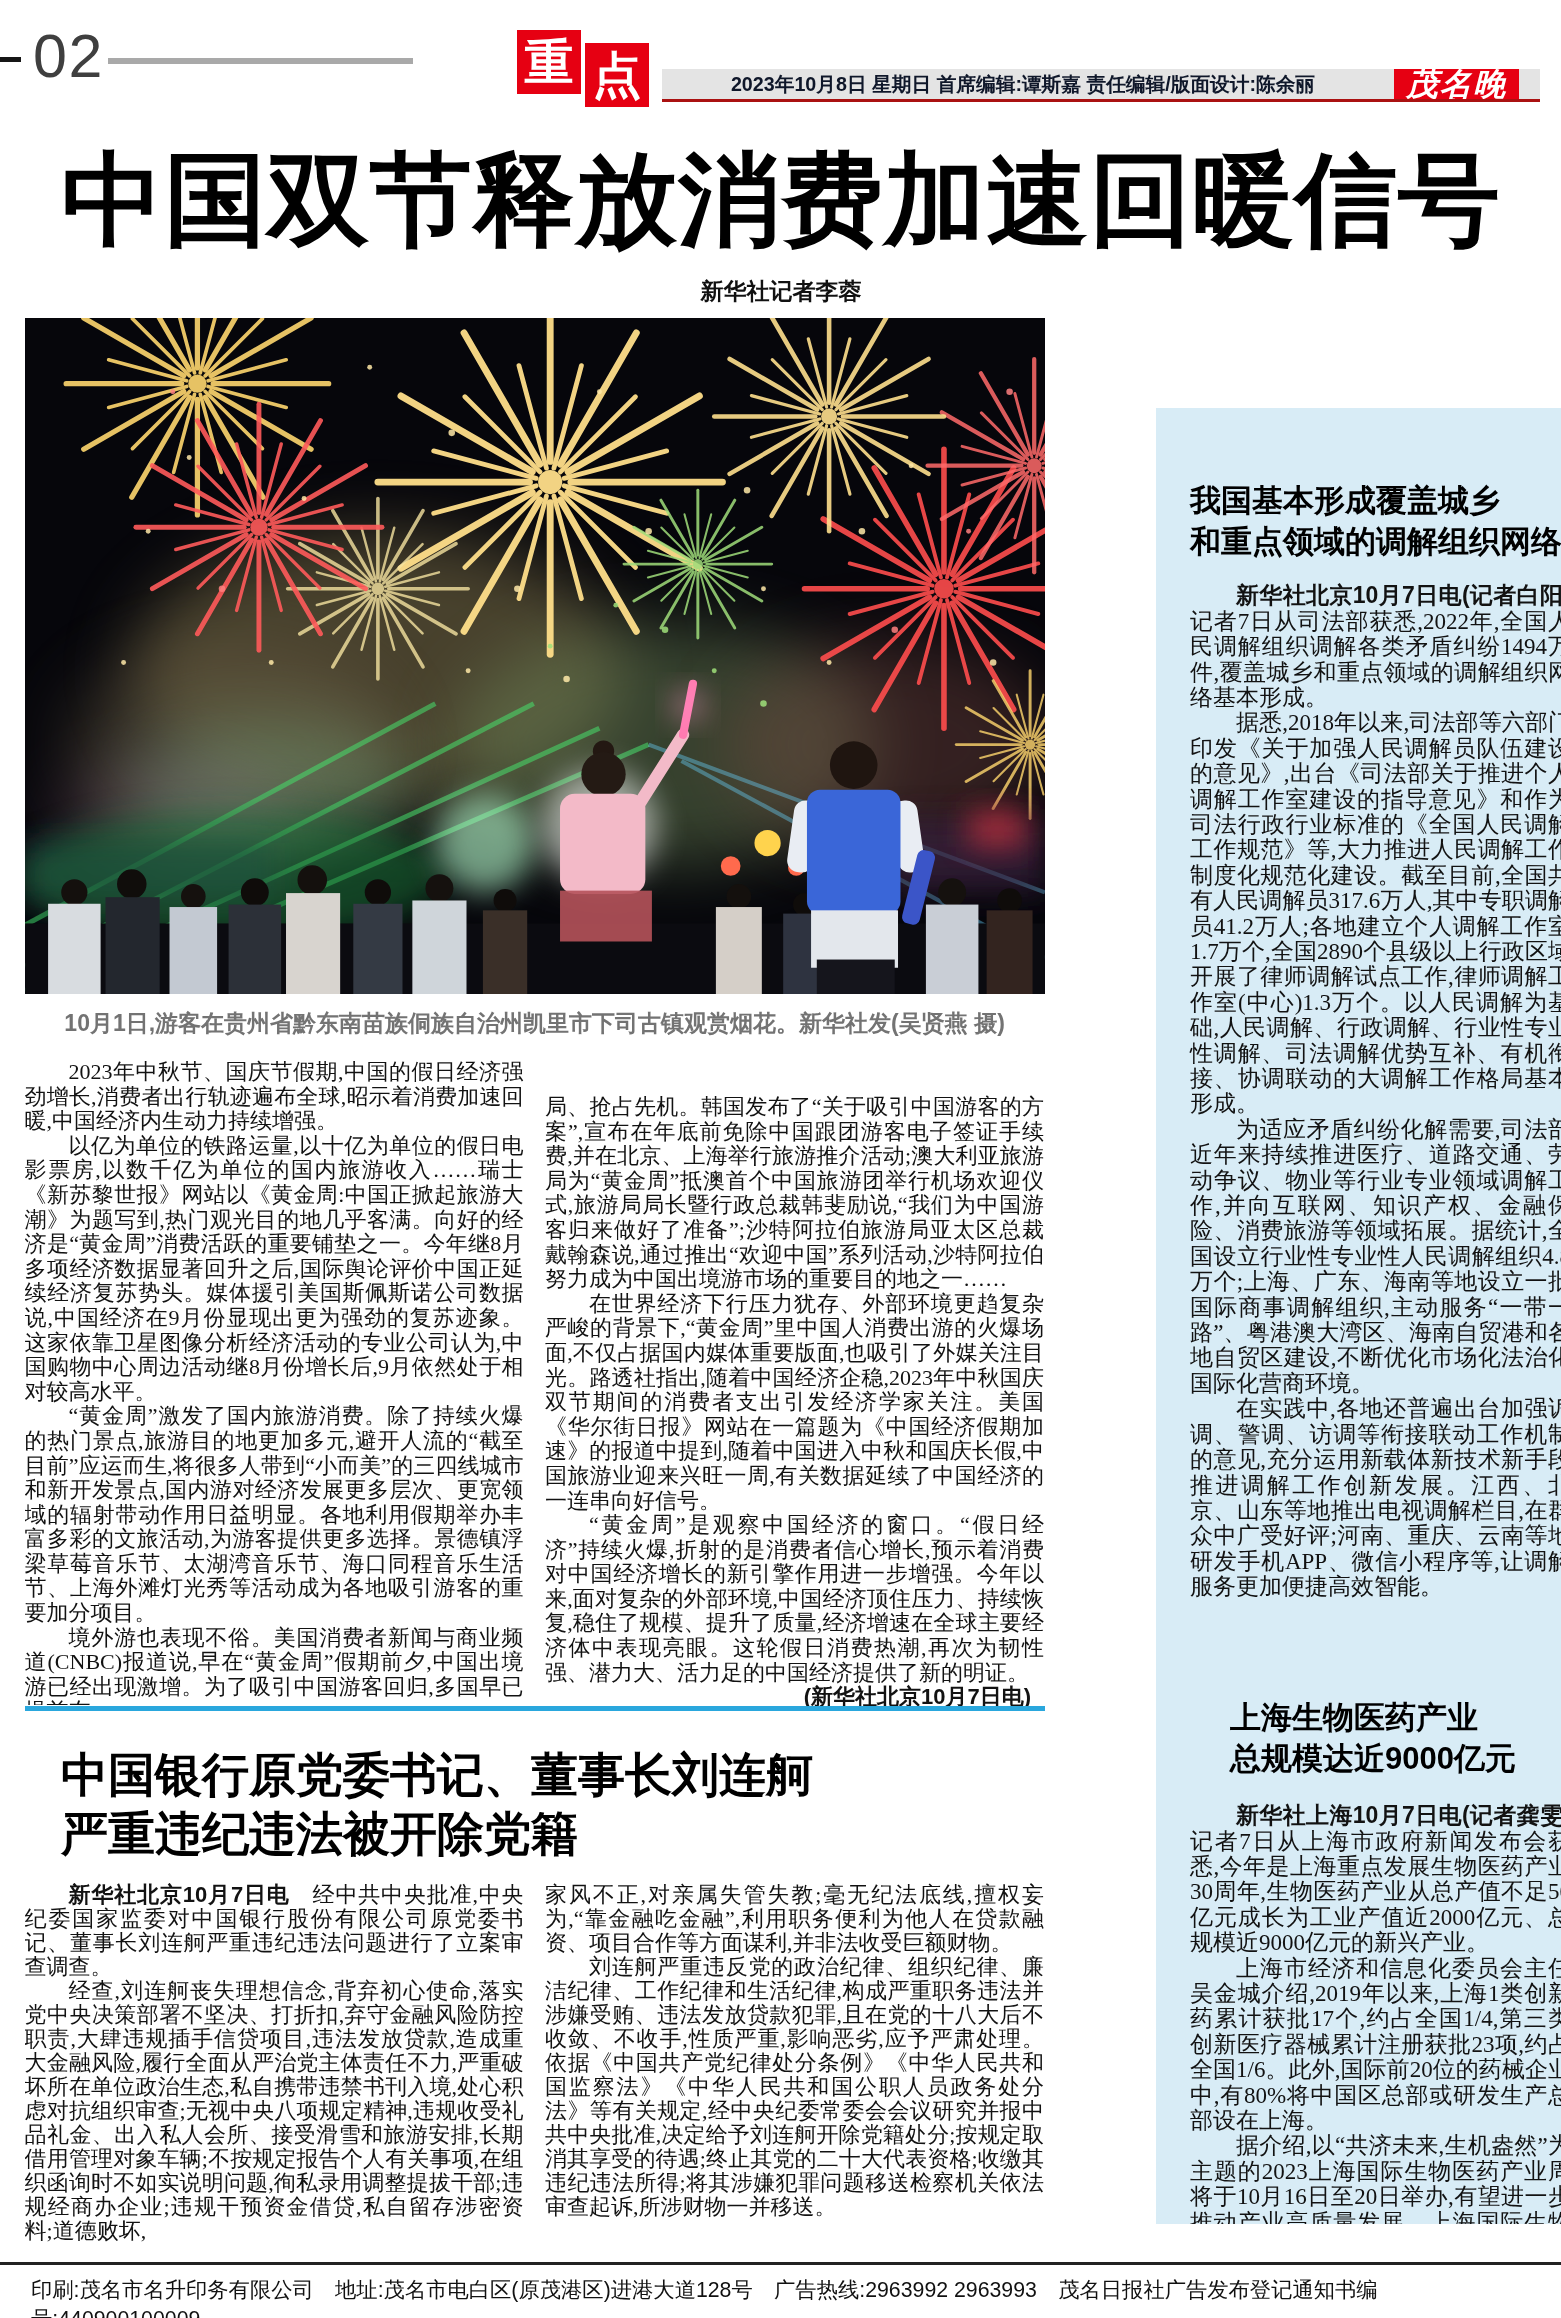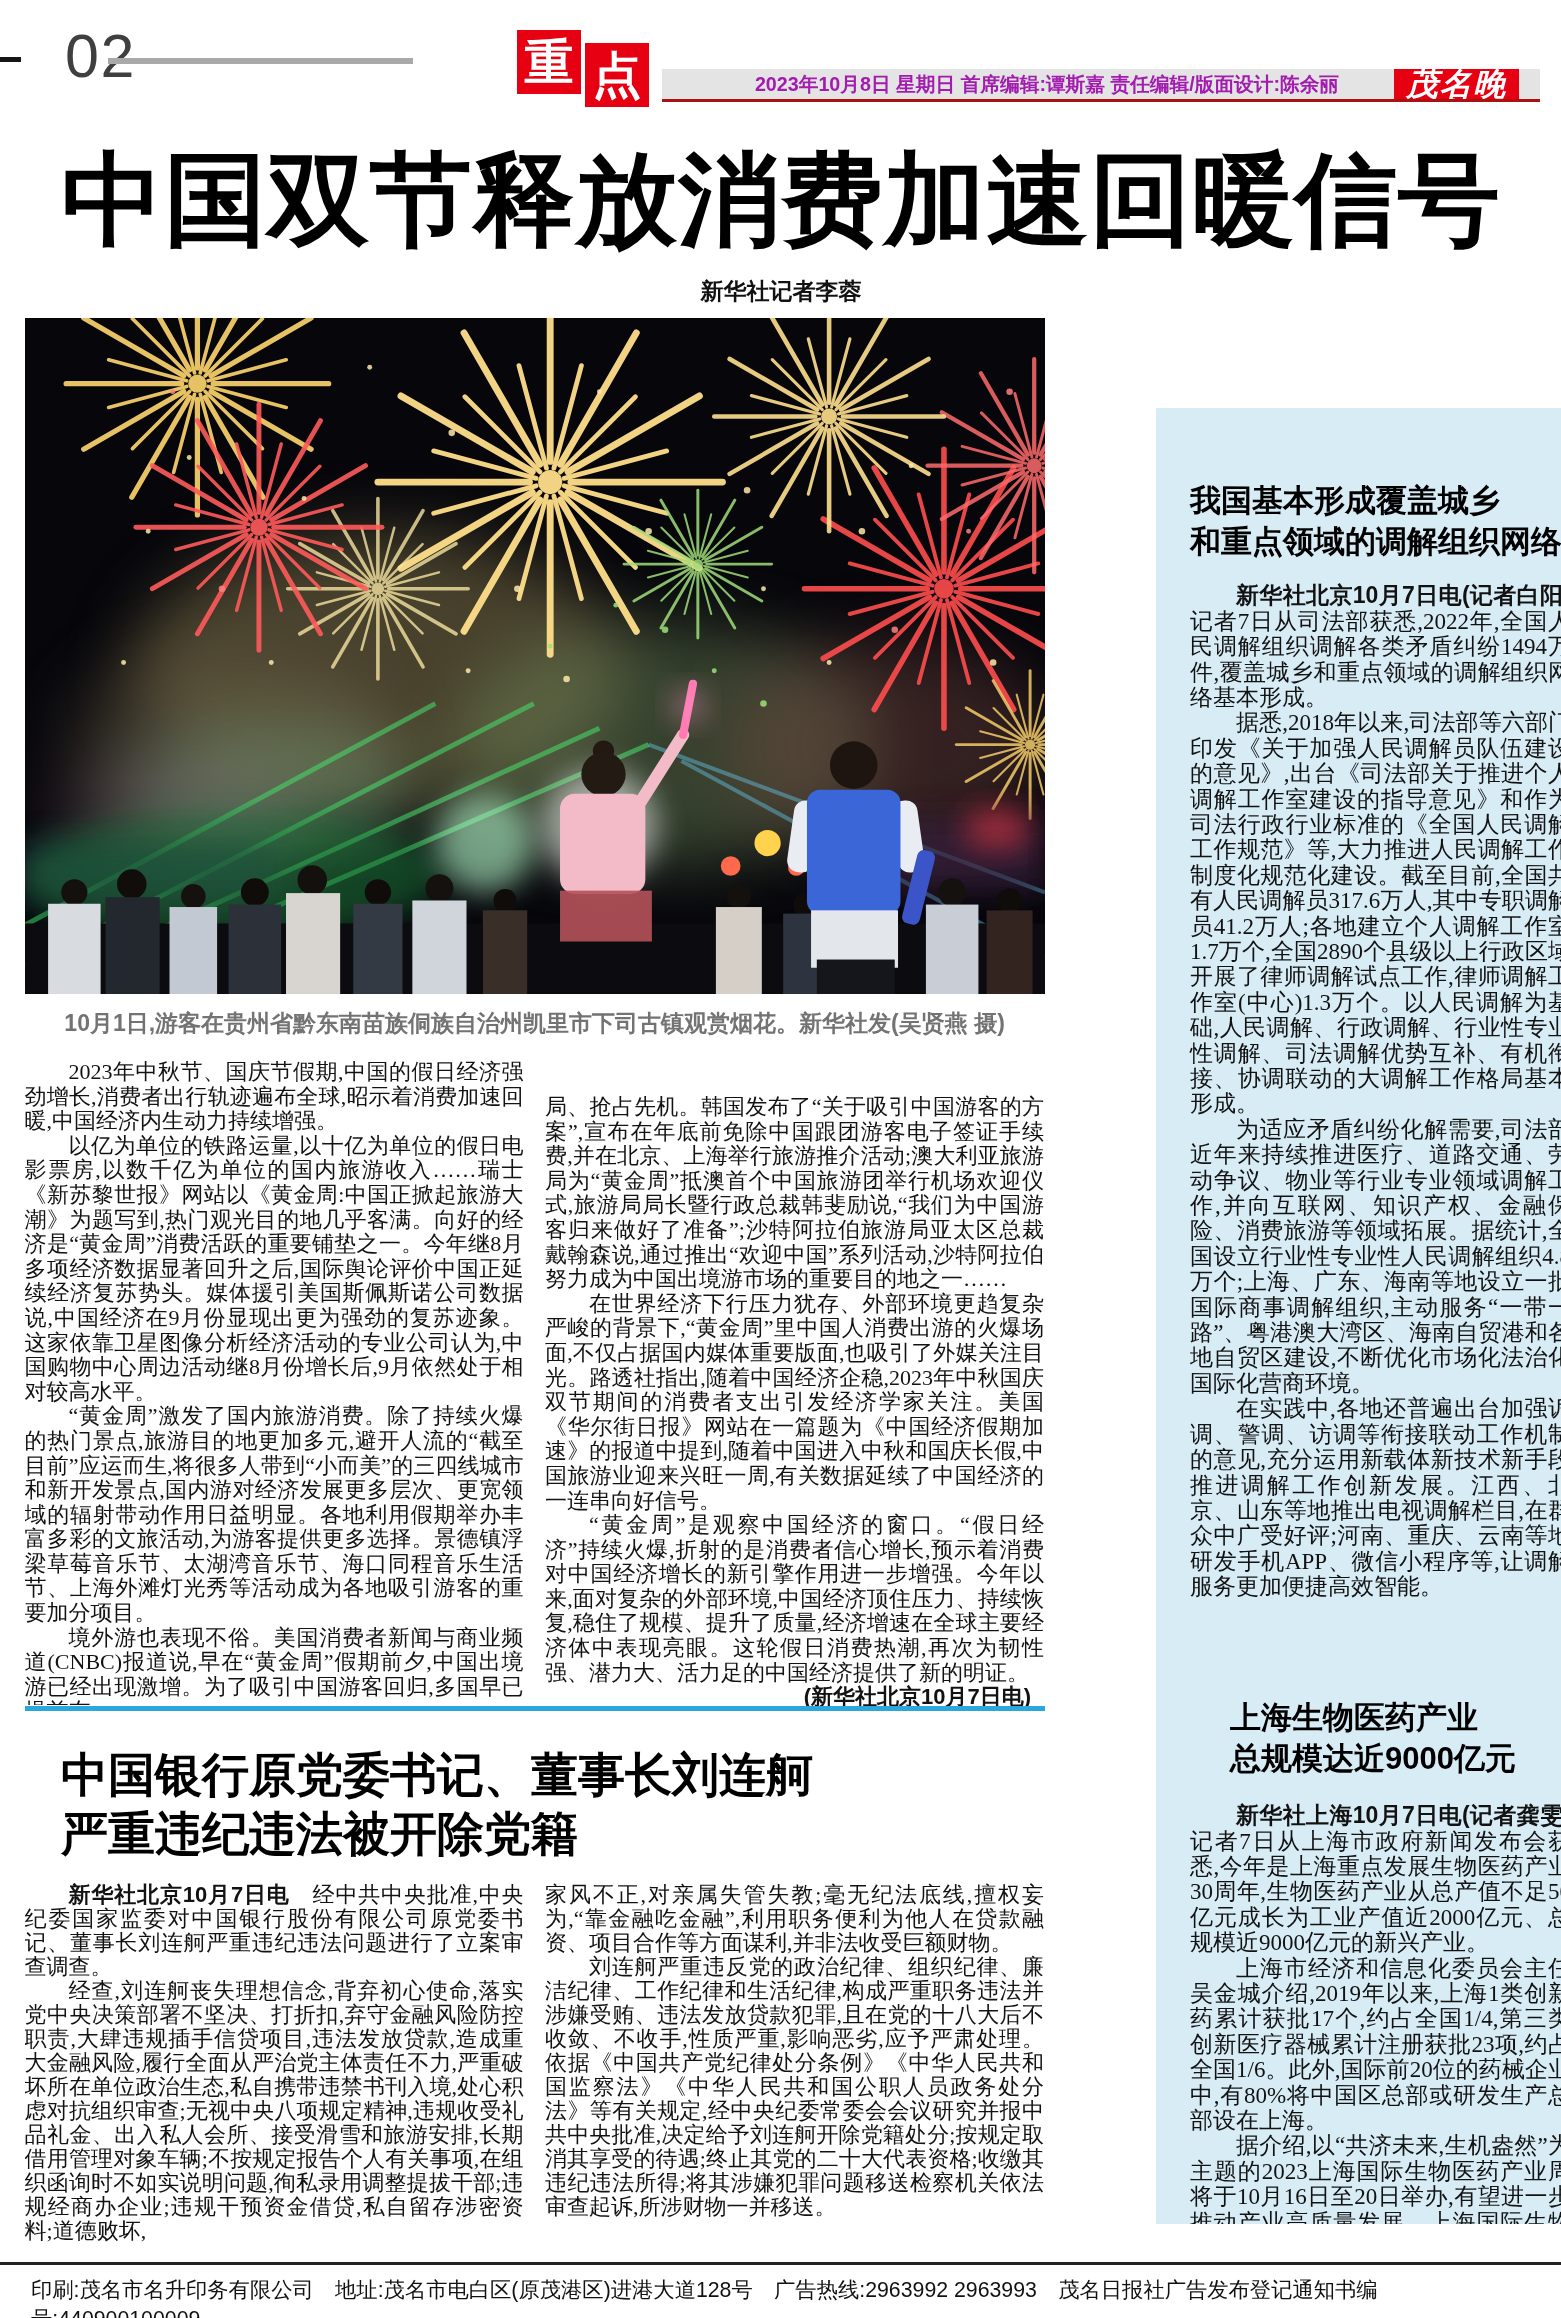--- a/index.html
+++ b/index.html
@@ -9,29 +9,29 @@
     --strip-gray:#e4e4e4;
     --rule-red:#aa1111;
   }
   html,body{margin:0;padding:0;background:#888;}
   .page{
     position:relative;width:1562px;height:2319px;background:#ffffff;
     font-family:"Liberation Sans","DejaVu Sans",sans-serif;overflow:hidden;
   }
   
   .edge-dash{position:absolute;left:0;top:57px;width:21.3px;height:4.9px;background:#161616;}
-  .pagenum{position:absolute;left:33px;top:21.3px;font-size:61px;font-weight:400;color:#3f3f3f;letter-spacing:1.6px;margin-left:32px;}
+  .pagenum{position:absolute;left:33px;top:21.3px;font-size:61px;font-weight:400;color:#3f3f3f;letter-spacing:1.6px;}
   .head-rule{position:absolute;left:108px;top:58px;width:305px;height:5.7px;background:#a9a9a9;}
   .sec-badge{position:absolute;width:64px;height:64px;background:var(--accent-red);color:#fff;
     font-size:49px;font-weight:700;text-align:center;line-height:64px;}
   .sec1{left:517px;top:30px;}
   .sec2{left:585px;top:43px;}
   .date-strip{position:absolute;left:662px;top:69px;width:878px;height:30px;background:var(--strip-gray);}
   .date-text{position:absolute;left:0;top:0;width:722px;height:30px;line-height:31px;text-align:center;
-    font-size:19.7px;font-weight:700;color:#a21caf;padding-left:24px;}
+    font-size:19.7px;font-weight:700;color:#0f172a;}
   .masthead{position:absolute;left:1394px;top:69px;width:125px;height:30px;background:var(--accent-red);
     color:#fff;font-size:32px;line-height:30px;text-align:center;font-style:italic;font-weight:700;
     font-family:"Liberation Serif","DejaVu Serif",serif;letter-spacing:1.6px;}
   .red-line{position:absolute;left:662px;top:99px;width:878px;height:3.3px;background:var(--rule-red);}
   
   .headline1{position:absolute;left:0;top:138px;width:1562px;margin:0;text-align:center;
     font-size:102px;line-height:125px;font-weight:900;color:#000;letter-spacing:0.8px;}
   .byline{position:absolute;left:0;top:276px;width:1562px;text-align:center;
     font-size:23px;font-weight:700;color:#111;}
   .photo{position:absolute;left:24.6px;top:318px;width:1020px;height:676px;background:#05050a;overflow:hidden;}

